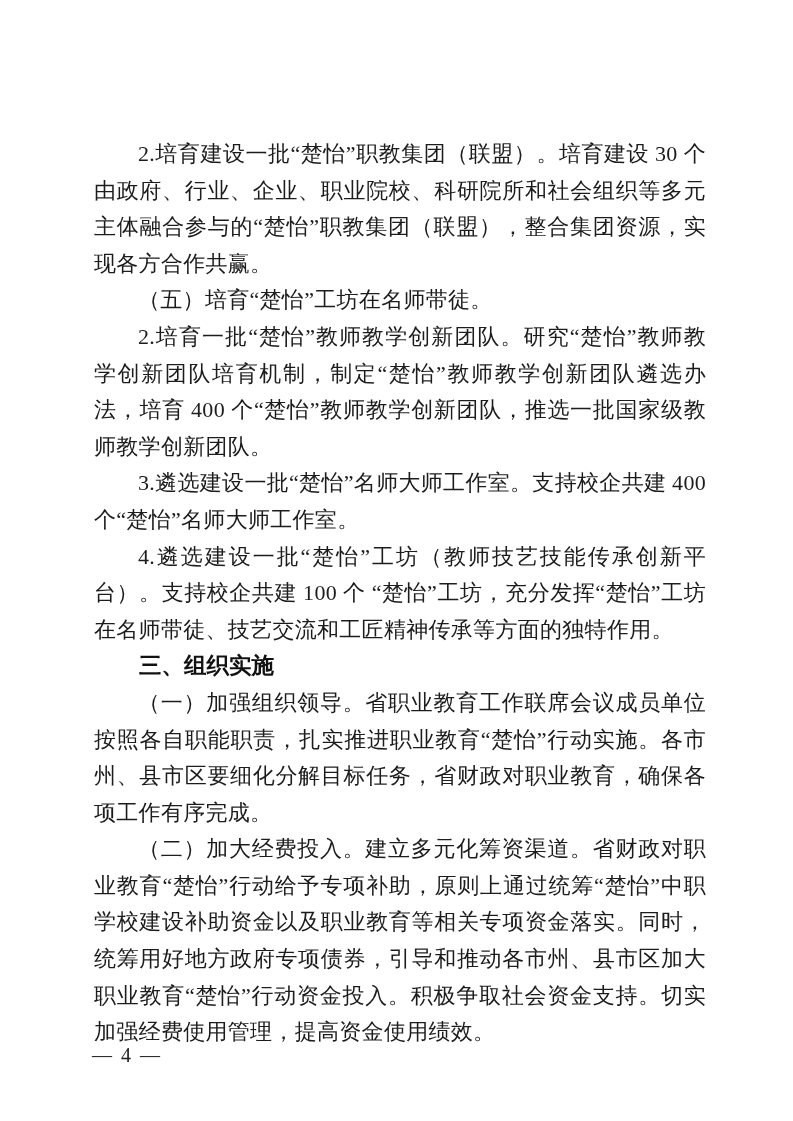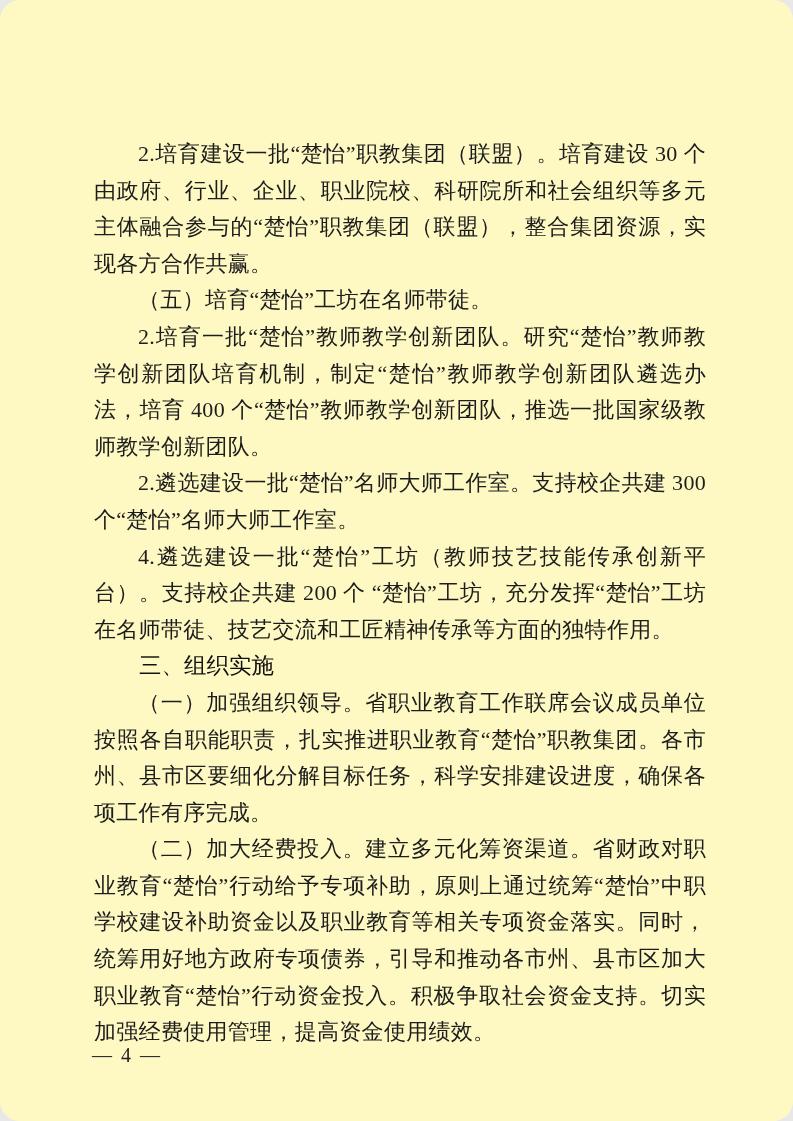--- a/index.html
+++ b/index.html
@@ -5,25 +5,24 @@
   html, body {
     margin: 0;
     padding: 0;
     background: #e8e8e8;
   }
   .page {
     position: relative;
     width: 793px;
     height: 1121px;
     margin: 0 auto;
-    background: #fef9c3;
+    background: #ffffff;
     overflow: hidden;
     font-family: "Liberation Serif", "DejaVu Serif", serif;
     color: #1c1c1c;
-    border-radius: 20px;
   }
   .content {
     position: absolute;
     top: 136px;
     left: 94px;
     width: 612px;
   }
   .content p {
     margin: 0;
     font-size: 22px;
@@ -31,21 +30,21 @@
     text-align: justify;
     text-justify: inter-character;
     text-indent: 2em;
     letter-spacing: 0.3px;
   }
   .content h3.section-heading {
     margin: 0;
     font-size: 22.5px;
     line-height: 36.6px;
     text-indent: 2em;
-    font-weight: normal;
+    font-weight: bold;
     font-family: "Liberation Sans", "DejaVu Sans", sans-serif;
     color: #111111;
   }
   .footer {
     position: absolute;
     left: 92px;
     top: 1043px;
     font-size: 20px;
     line-height: 24px;
     letter-spacing: 2px;
@@ -54,21 +53,21 @@
   }
 </style>
 </head>
 <body>
 
 <div class="page">
   <div class="content">
     <p>2.培育建设一批“楚怡”职教集团（联盟）。培育建设 30 个由政府、行业、企业、职业院校、科研院所和社会组织等多元主体融合参与的“楚怡”职教集团（联盟），整合集团资源，实现各方合作共赢。</p>
     <p>（五）培育“楚怡”工坊在名师带徒。</p>
     <p>2.培育一批“楚怡”教师教学创新团队。研究“楚怡”教师教学创新团队培育机制，制定“楚怡”教师教学创新团队遴选办法，培育 400 个“楚怡”教师教学创新团队，推选一批国家级教师教学创新团队。</p>
-    <p>2.遴选建设一批“楚怡”名师大师工作室。支持校企共建 300 个“楚怡”名师大师工作室。</p>
-    <p>4.遴选建设一批“楚怡”工坊（教师技艺技能传承创新平台）。支持校企共建 200 个 “楚怡”工坊，充分发挥“楚怡”工坊在名师带徒、技艺交流和工匠精神传承等方面的独特作用。</p>
+    <p>3.遴选建设一批“楚怡”名师大师工作室。支持校企共建 400 个“楚怡”名师大师工作室。</p>
+    <p>4.遴选建设一批“楚怡”工坊（教师技艺技能传承创新平台）。支持校企共建 100 个 “楚怡”工坊，充分发挥“楚怡”工坊在名师带徒、技艺交流和工匠精神传承等方面的独特作用。</p>
     <h3 class="section-heading">三、组织实施</h3>
-    <p>（一）加强组织领导。省职业教育工作联席会议成员单位按照各自职能职责，扎实推进职业教育“楚怡”职教集团。各市州、县市区要细化分解目标任务，科学安排建设进度，确保各项工作有序完成。</p>
+    <p>（一）加强组织领导。省职业教育工作联席会议成员单位按照各自职能职责，扎实推进职业教育“楚怡”行动实施。各市州、县市区要细化分解目标任务，省财政对职业教育，确保各项工作有序完成。</p>
     <p>（二）加大经费投入。建立多元化筹资渠道。省财政对职业教育“楚怡”行动给予专项补助，原则上通过统筹“楚怡”中职学校建设补助资金以及职业教育等相关专项资金落实。同时，统筹用好地方政府专项债券，引导和推动各市州、县市区加大职业教育“楚怡”行动资金投入。积极争取社会资金支持。切实加强经费使用管理，提高资金使用绩效。</p>
   </div>
 
   <div class="footer">— 4 —</div>
 </div>
 
 </body></html>

